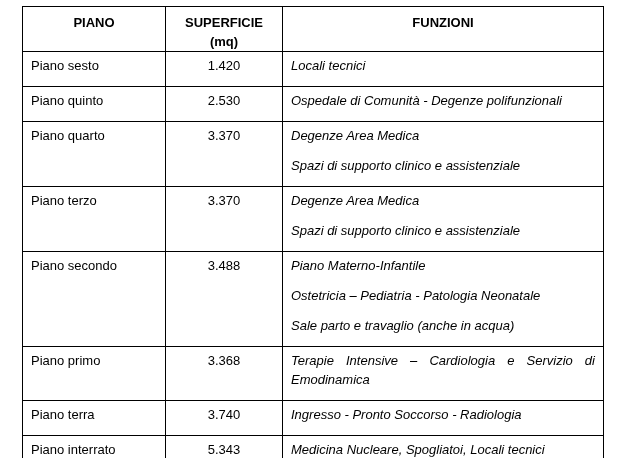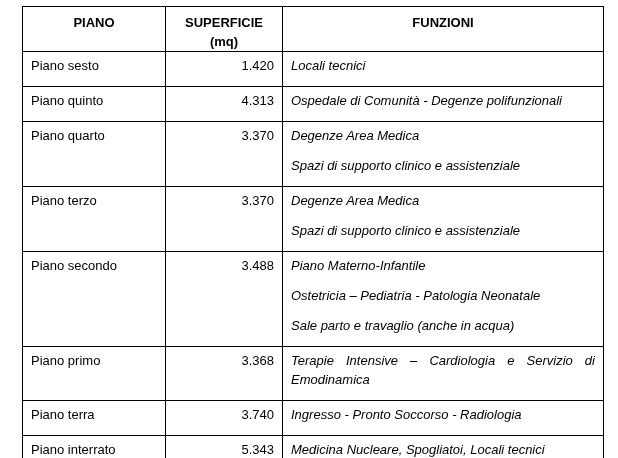--- a/index.html
+++ b/index.html
@@ -32,21 +32,21 @@
     line-height: 19px;
     padding: 4px 8px 0 8px;
     overflow: hidden;
   }
   th {
     font-weight: bold;
     text-align: center;
     padding-top: 6px;
     border-radius: 12px;
   }
-  td.sup  { text-align: right; }
+  td.sup  { text-align: center; }
   td.fun  { text-align: left; font-style: italic; }
   p.fline {
     margin: 0 0 11px 0;
   }
   p.justify { text-align: justify; }
   
   tr.rh-header   { height: 31px; }
   tr.rh-sesto    { height: 31px; }
   tr.rh-quinto   { height: 32px; margin-top: 48px; }
   tr.rh-quarto   { height: 62px; }
@@ -76,21 +76,21 @@
   <tr class="rh-sesto">
     <td>Piano sesto</td>
     <td class="sup">1.420</td>
     <td class="fun">
       <p class="fline">Locali tecnici</p>
     </td>
   </tr>
 
   <tr class="rh-quinto">
     <td>Piano quinto</td>
-    <td class="sup">4.313</td>
+    <td class="sup">2.530</td>
     <td class="fun">
       <p class="fline">Ospedale di Comunità - Degenze polifunzionali</p>
     </td>
   </tr>
 
   <tr class="rh-quarto">
     <td>Piano quarto</td>
     <td class="sup">3.370</td>
     <td class="fun">
       <p class="fline">Degenze Area Medica</p>

